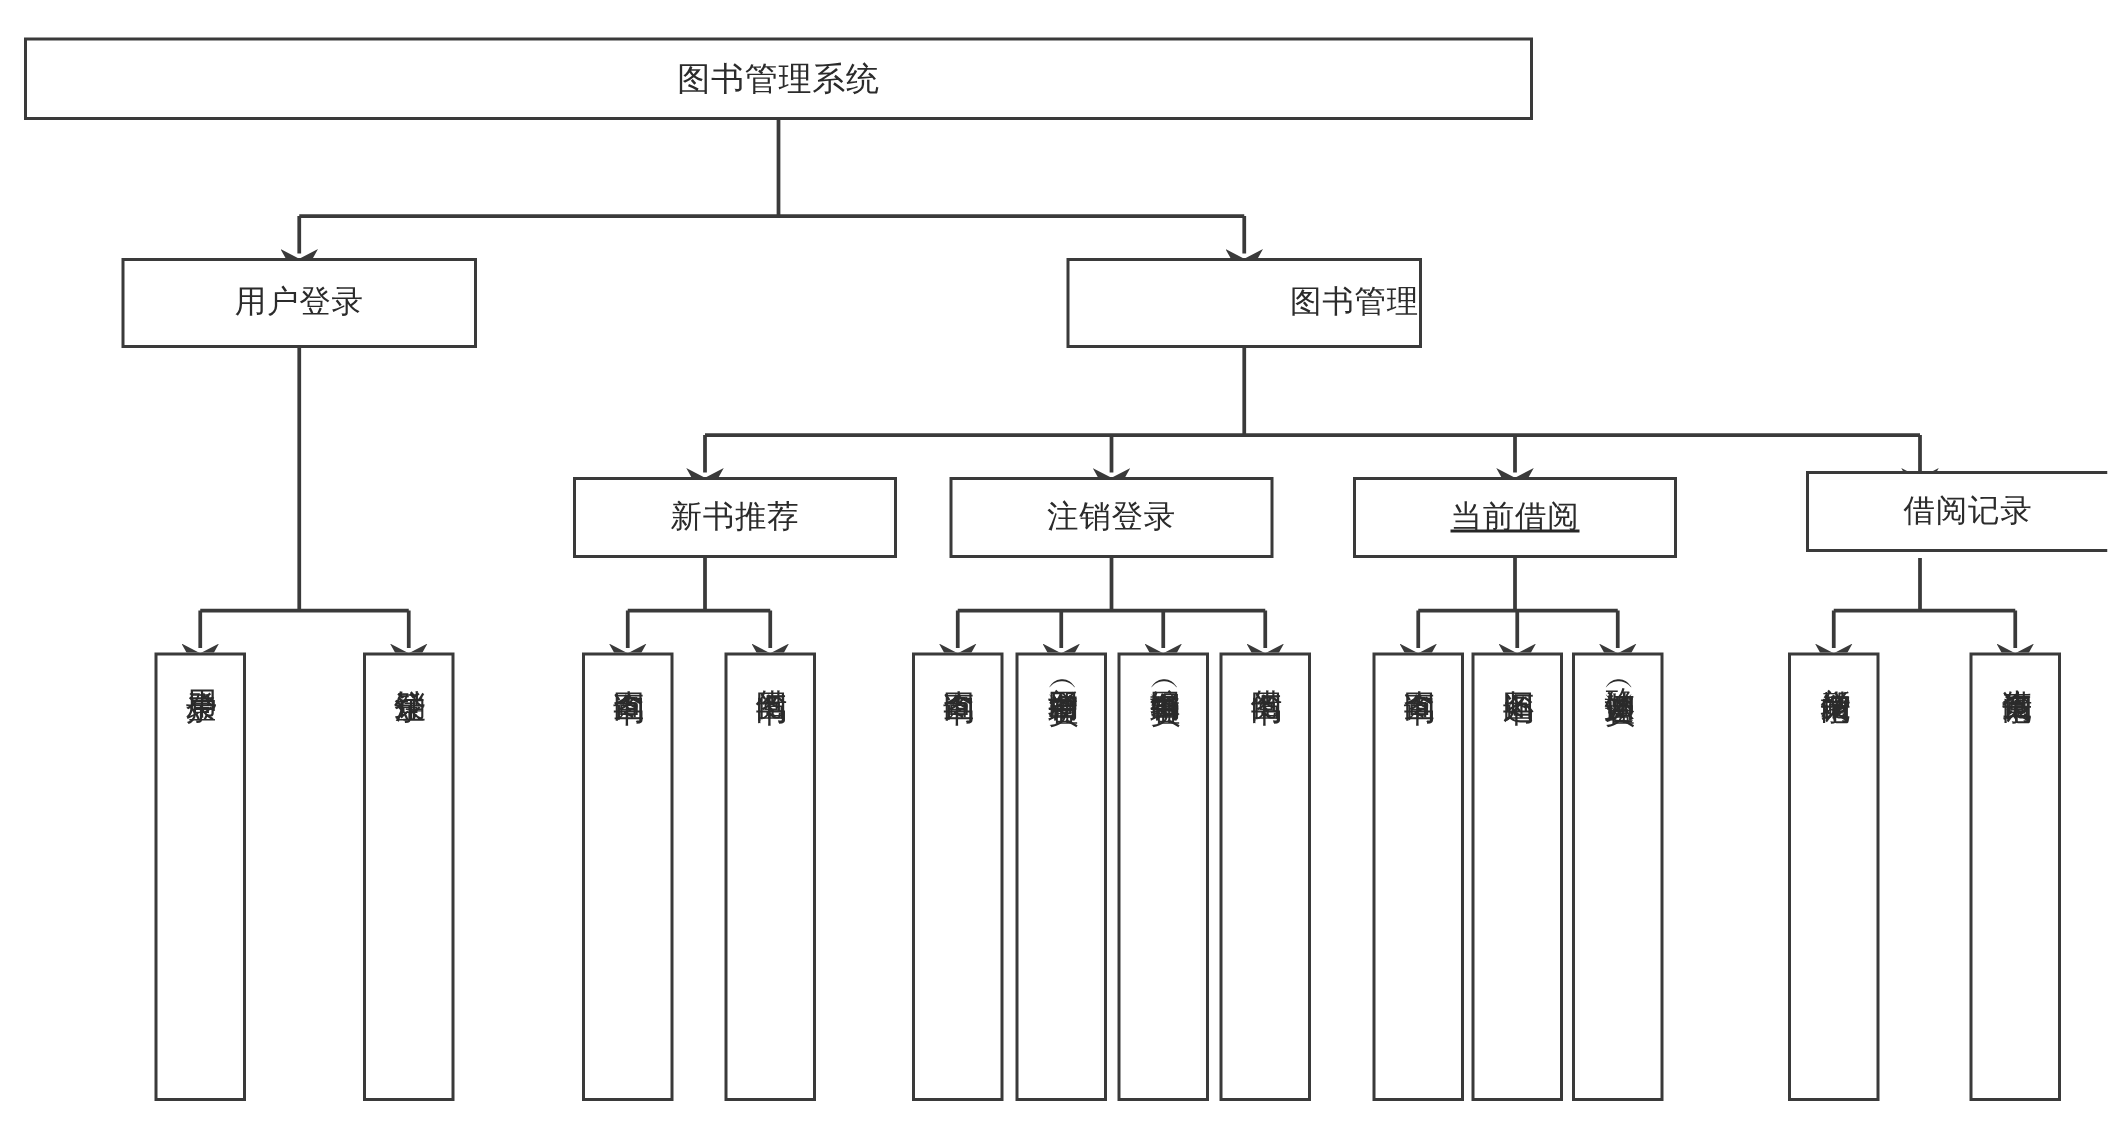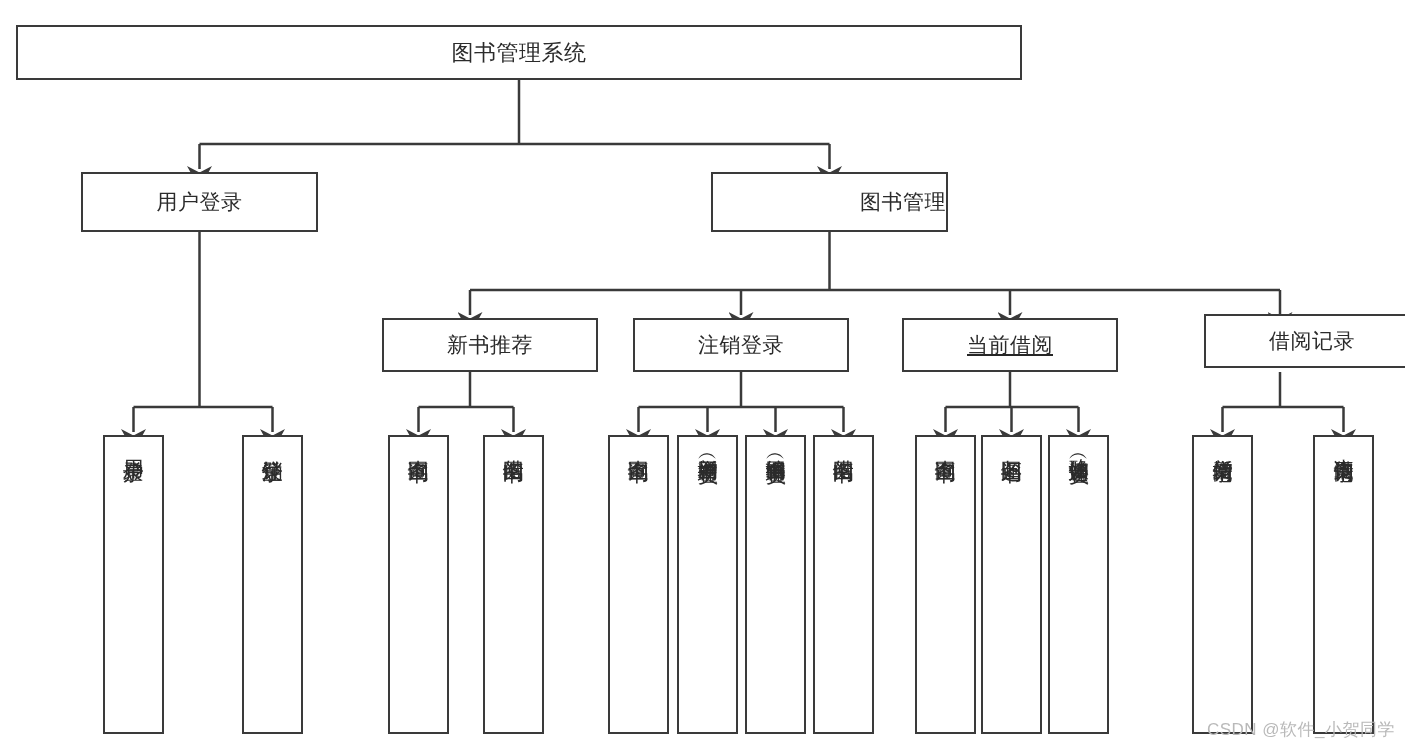--- a/index.html
+++ b/index.html
@@ -172,14 +172,13 @@
         <span class="label">确认归还（管理员）</span>
       </div>
       <div class="node  leaf tall" style="left: 1192px; top: 435px; width: 61px; height: 299px;">
         <span class="label">新增借阅记录</span>
       </div>
       <div class="node  leaf tall" style="left: 1313px; top: 435px; width: 61px; height: 299px;">
         <span class="label">查询借阅记录</span>
       </div>
     </div>
 
-  <div id="watermark">CSDN @软件_小贺同学</div>
 </div>
 
 </body></html>

